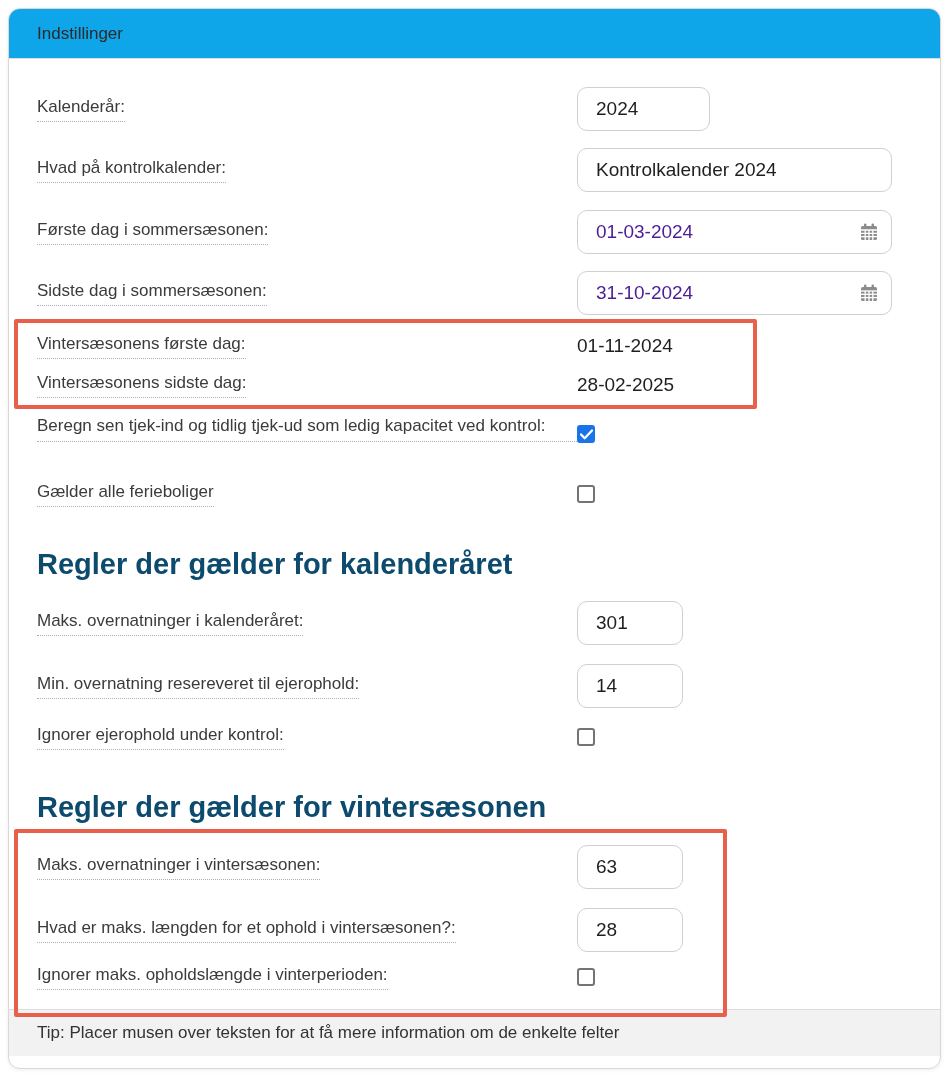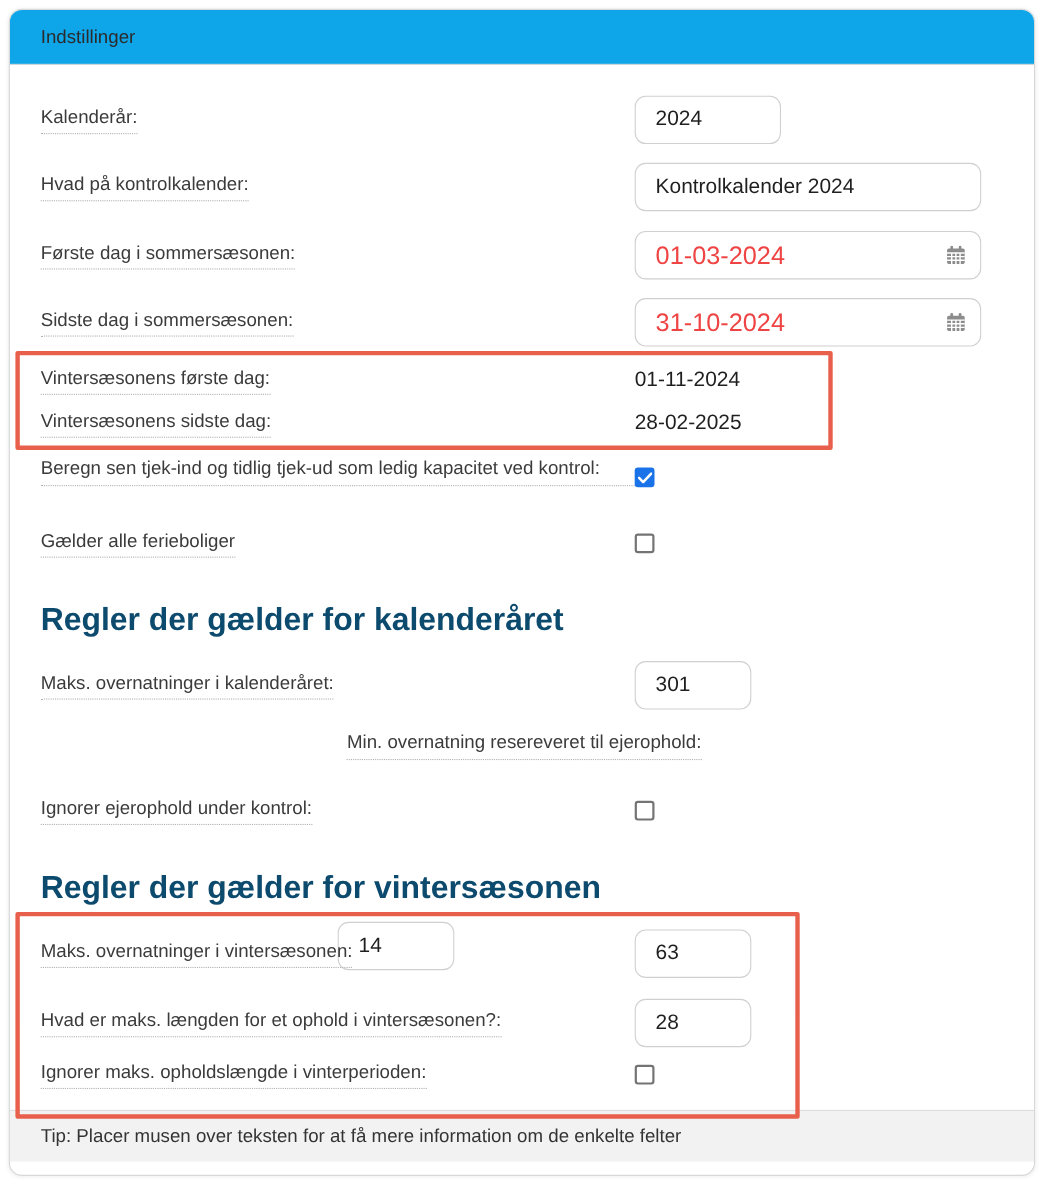--- a/index.html
+++ b/index.html
@@ -79,22 +79,22 @@
     border: 1px solid #d0d0d0;
     border-radius: 10px;
     background: #fff;
     display: flex;
     align-items: center;
   }
   .date-wrap input {
     border: none;
     background: transparent;
     font-family: "Liberation Sans", sans-serif;
-    font-size: 23px;
-    color: #ef4444;
+    font-size: 19px;
+    color: #4c1d95;
     padding: 0 18px;
     width: 260px;
     outline: none;
   }
   .cal-btn {
     position: absolute;
     right: 12px; top: 50%;
     transform: translateY(-50%);
     width: 20px; height: 20px;
     display: flex; align-items: center; justify-content: center;
@@ -151,21 +151,21 @@
   #r2  { margin-top: 17px; height: 44px; }
   #r3  { margin-top: 18px; height: 44px; }
   #r4  { margin-top: 17px; height: 44px; }
   #r5  { margin-top: 18px; height: 26px; }
   #r6  { margin-top: 13px; height: 26px; }
   #r7  { margin-top: 15px; height: 54px; align-items: flex-start; }
   #r7 .control-cell { margin-top: 12px; }
   #r8  { margin-top: 14px; height: 26px; }
   #h1  { margin-top: 36px; }
   #r9  { margin-top: 16px; height: 44px; }
-  #r10 { margin-top: 19px; height: 44px; flex-direction: column; }
+  #r10 { margin-top: 19px; height: 44px; }
   #r11 { margin-top: 16px; height: 26px; }
   #h2  { margin-top: 36px; }
   #r12 { margin-top: 17px; height: 44px; }
   #r13 { margin-top: 19px; height: 44px; }
   #r14 { margin-top: 12px; height: 26px; }
 </style>
 </head>
 <body>
 
 <div class="page">

